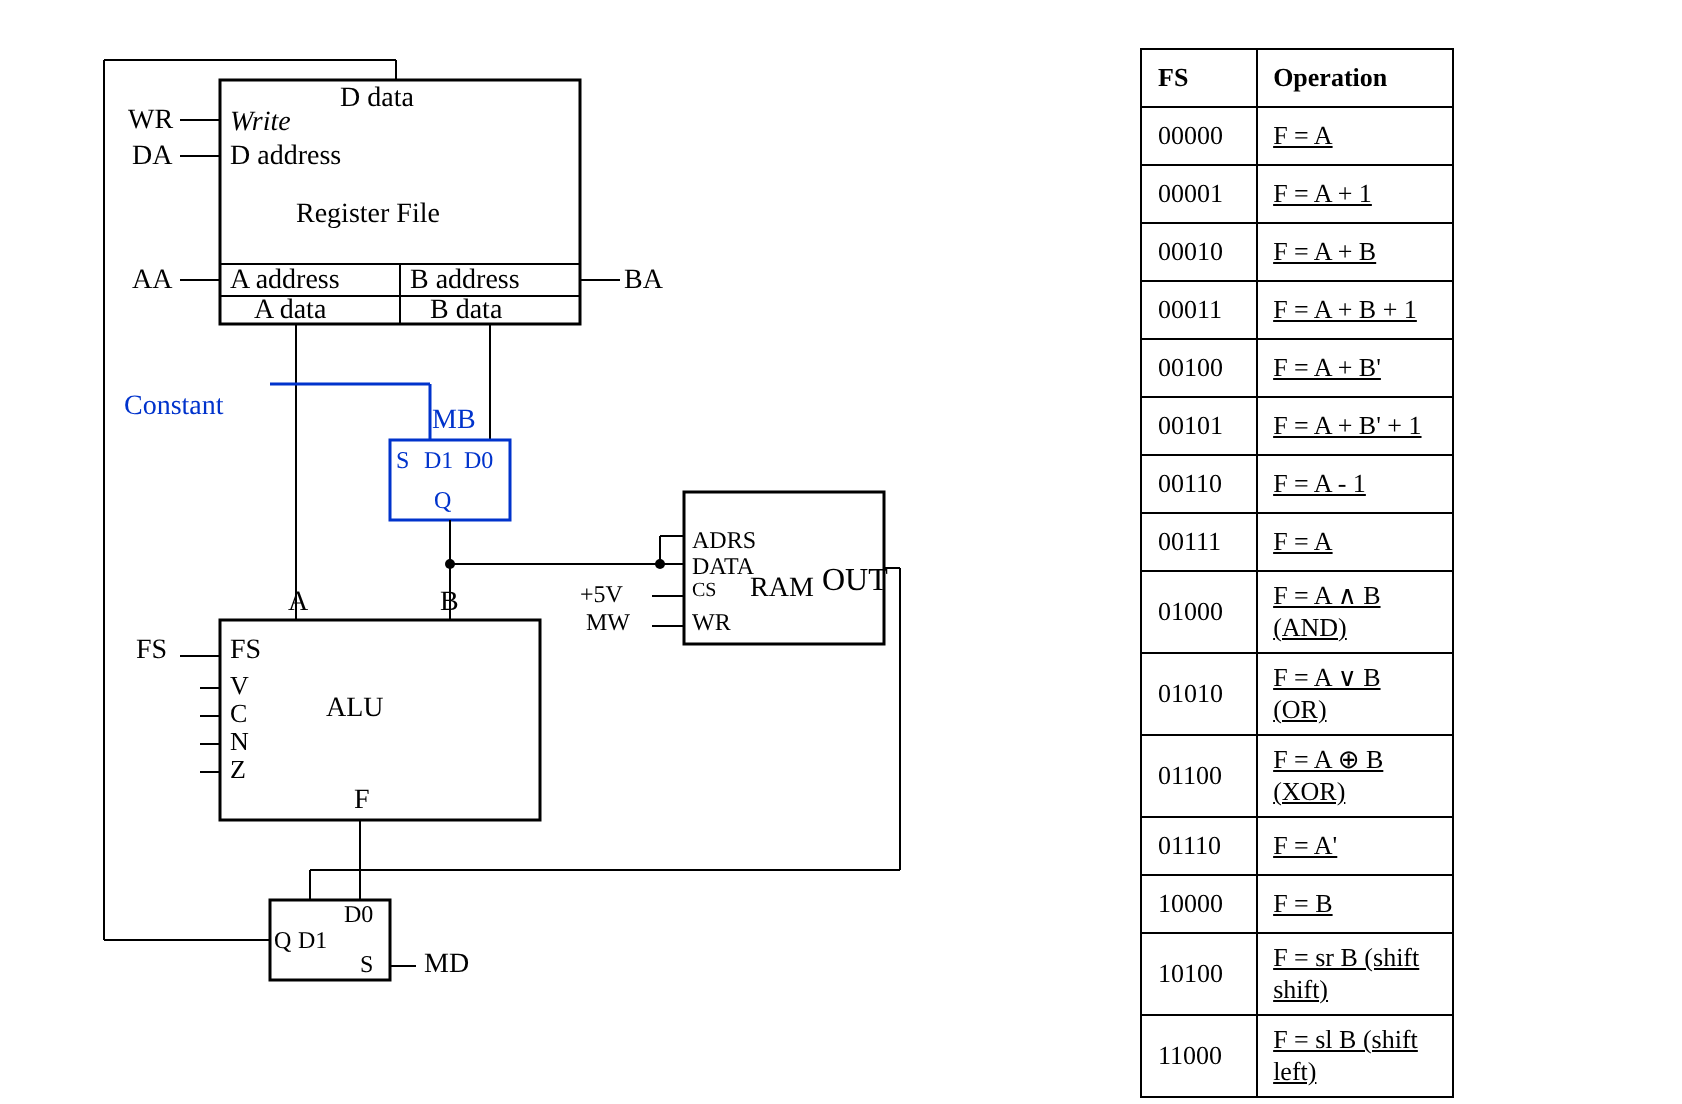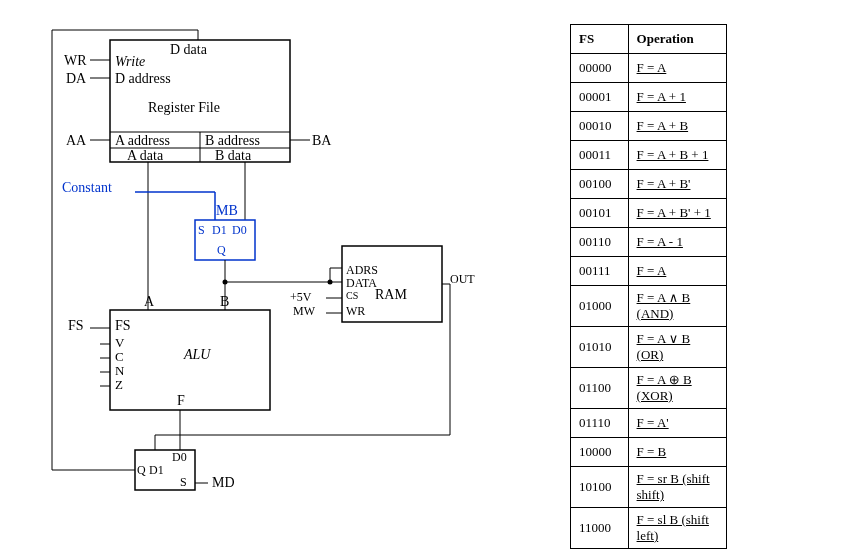--- a/index.html
+++ b/index.html
@@ -138,45 +138,45 @@
     <span class="lbl" style="left:85px; top:113px;">A address</span>
     <span class="lbl" style="left:175px; top:113px;">B address</span>
     <span class="lbl" style="left:97px; top:128px;">A data</span>
     <span class="lbl" style="left:185px; top:128px;">B data</span>
 
     <span class="lbl" style="left:34px; top:33px;">WR</span>
     <span class="lbl" style="left:36px; top:51px;">DA</span>
     <span class="lbl" style="left:36px; top:113px;">AA</span>
     <span class="lbl" style="left:282px; top:113px;">BA</span>
 
-    <span class="lbl blue" style="left:32px; top:160px;text-align:right;">Constant</span>
+    <span class="lbl blue" style="left:32px; top:176px;text-align:right;">Constant</span>
 
     <span class="lbl blue" style="left:186px; top:183px;">MB</span>
     <span class="lbl blue" style="left:168px; top:203px; font-size:12px;">S</span>
     <span class="lbl blue" style="left:182px; top:203px; font-size:12px;">D1</span>
     <span class="lbl blue" style="left:202px; top:203px; font-size:12px;">D0</span>
     <span class="lbl blue" style="left:187px; top:223px; font-size:12px;">Q</span>
 
     <span class="lbl" style="left:114px; top:274px;">A</span>
     <span class="lbl" style="left:190px; top:274px;">B</span>
     <span class="lbl" style="left:85px; top:298px;">FS</span>
     <span class="lbl" style="left:85px; top:315px; font-size:13px;">V</span>
     <span class="lbl" style="left:85px; top:329px; font-size:13px;">C</span>
     <span class="lbl" style="left:85px; top:343px; font-size:13px;">N</span>
     <span class="lbl" style="left:85px; top:357px; font-size:13px;">Z</span>
-    <span class="lbl" style="left:154px; top:327px;font-style:italic;">ALU</span>
+    <span class="lbl" style="left:133px; top:327px;">ALU</span>
     <span class="lbl" style="left:147px; top:373px;">F</span>
     <span class="lbl" style="left:38px; top:298px;">FS</span>
 
     <span class="lbl" style="left:345px; top:244px;margin-top:23px;">RAM</span>
     <span class="lbl" style="left:316px; top:243px; font-size:12px;">ADRS</span>
     <span class="lbl" style="left:316px; top:256px; font-size:12px;">DATA</span>
     <span class="lbl" style="left:316px; top:270px; font-size:10px;">CS</span>
     <span class="lbl" style="left:316px; top:284px; font-size:12px;">WR</span>
-    <span class="lbl" style="left:381px; top:252px; font-size:12px;margin-left:39px;">OUT</span>
+    <span class="lbl" style="left:381px; top:262px; font-size:16px;">OUT</span>
     <span class="lbl" style="left:260px; top:270px; font-size:12px;">+5V</span>
     <span class="lbl" style="left:263px; top:284px; font-size:12px;">MW</span>
 
     <span class="lbl" style="left:142px; top:430px; font-size:12px;">D0</span>
     <span class="lbl" style="left:119px; top:443px; font-size:12px;">D1</span>
     <span class="lbl" style="left:107px; top:443px; font-size:12px;">Q</span>
     <span class="lbl" style="left:150px; top:455px; font-size:12px;">S</span>
     <span class="lbl" style="left:182px; top:455px;">MD</span>
   </div>
 

